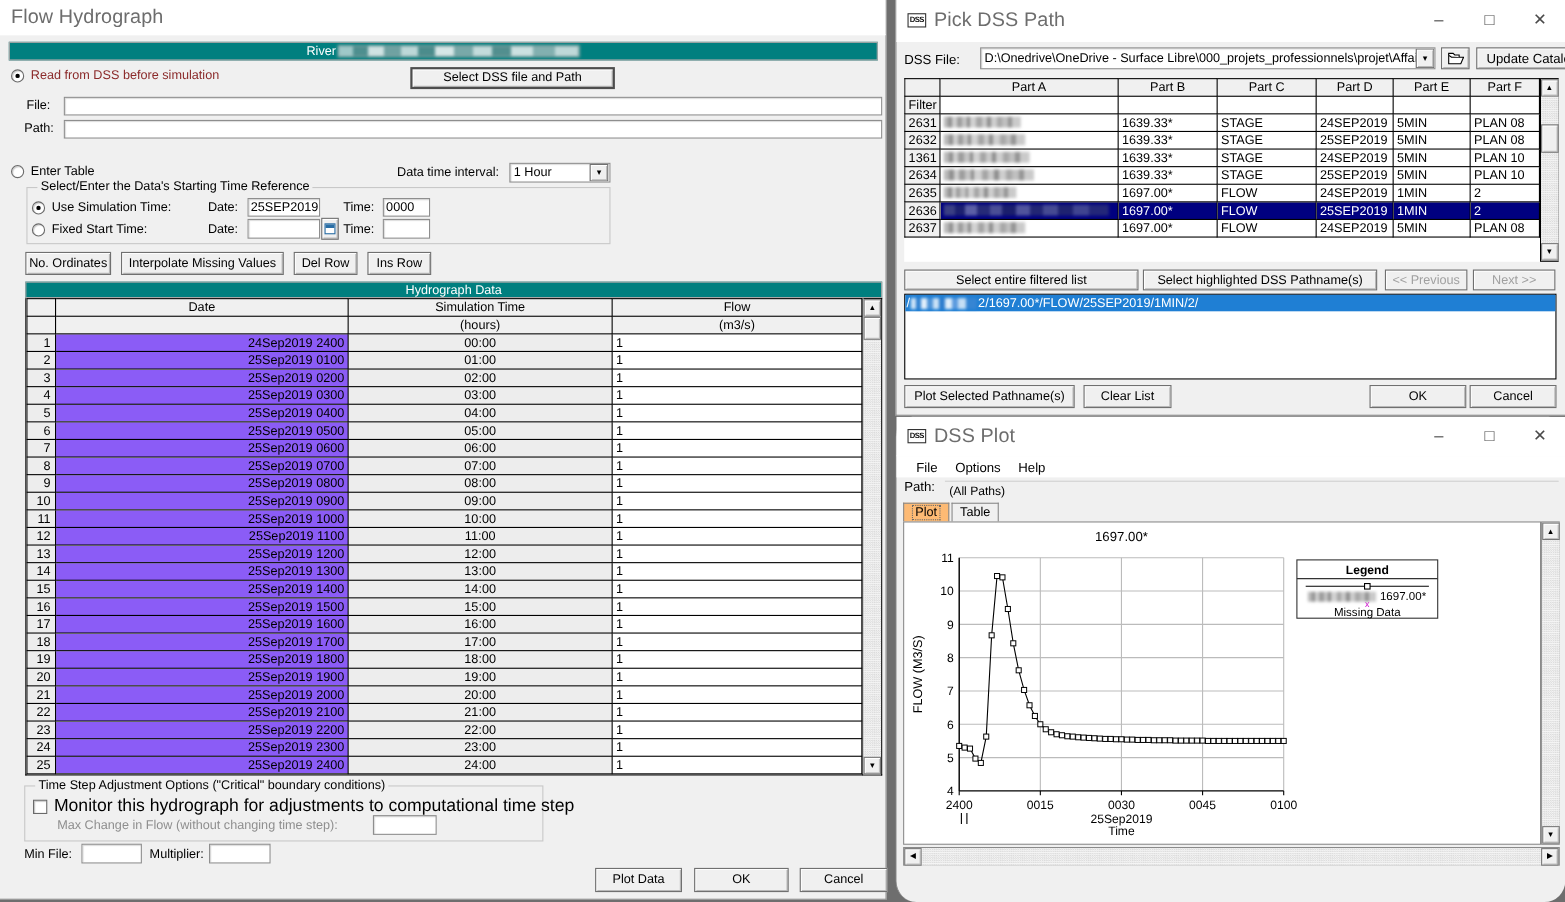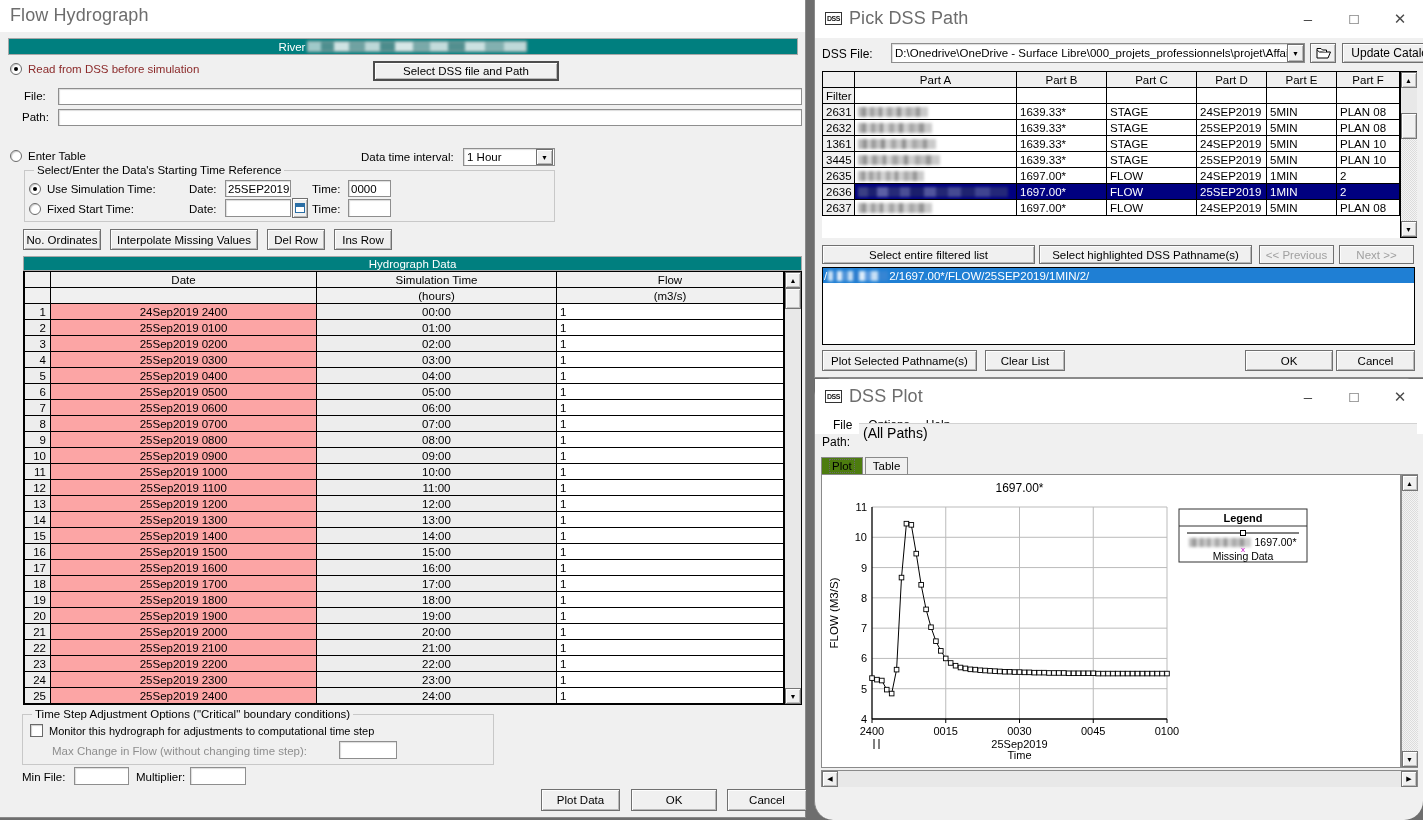--- a/index.html
+++ b/index.html
@@ -154,21 +154,21 @@
     font-family: "Liberation Sans", sans-serif;
     font-weight: normal;
     height: 16px;
     padding: 0 3px;
     overflow: hidden;
     white-space: nowrap;
   }
   .grid th { background: #f0f0f0; text-align: center; }
   .grid td.hdrcell { background: #f0f0f0; text-align: center; }
   .grid td.rownum { background: #ededed; text-align: right; width: 26px; padding-right: 4px; }
-  .grid td.date { background: #fca5a5; text-align: center; }
+  .grid td.date { background: #8b5cf6; text-align: right; }
   .grid td.simt { background: #ededed; text-align: center; }
   .grid td.flow { background: #fff; text-align: left; }
 
   
   .cat { border-collapse: collapse; table-layout: fixed; width: 100%; }
   .cat td, .cat th {
     border: 1px solid #000;
     font-size: 11.5px;
     font-weight: normal;
     height: 16px;
@@ -211,21 +211,21 @@
     display: flex; align-items: center;
   }
   .tab {
     border: 1px solid #8a8a8a;
     border-bottom: none;
     background: #f0f0f0;
     font-size: 11.5px;
     padding: 1px 7px 2px;
     display: inline-flex; align-items: center;
   }
-  .tab.active { background: #4d7c0f; }
+  .tab.active { background: #fdba74; }
   .tab.active .tlab { border: 1px dotted #6a6a6a; padding: 0 2px; }
 
   .menuitem { padding: 2px 8px; font-size: 12px; }
 </style>
 </head>
 <body>
 
 <div id="root">
 
   <div class="win" style="left:0px; top:0px; width:806px; height:818px; border-top:none; border-left:none;">
@@ -484,21 +484,21 @@
       <div class="sb-thumb" style="height:21px;"></div>
       <div class="sb-track"></div>
       <div class="sb-arrow">▼</div>
     </div>
 
     <div class="group" style="left:22px; top:714px; width:472px; height:51px;">
       <span class="glabel">Time Step Adjustment Options ("Critical" boundary conditions)</span>
     </div>
     <div class="rowline" style="left:30px; top:724px;">
       <span class="chk"></span>
-      <span style="margin-left:6px; font-size:11px;text-align:center;">Monitor this hydrograph for adjustments to computational time step</span>
+      <span style="margin-left:6px; font-size:16px;text-align:center;">Monitor this hydrograph for adjustments to computational time step</span>
     </div>
     <div style="position:absolute; left:52px; top:745px; font-size:11.5px; color:#8e8e8e;">Max Change in Flow (without changing time step):</div>
     <div class="tfield" style="position:absolute; left:339px; top:741px; width:58px; height:18px;"></div>
 
     <div style="position:absolute; left:22px; top:771px; font-size:11.5px;">Min File:</div>
     <div class="tfield" style="position:absolute; left:74px; top:767px; width:55px; height:18px;"></div>
     <div style="position:absolute; left:136px; top:771px; font-size:11.5px;">Multiplier:</div>
     <div class="tfield" style="position:absolute; left:190px; top:767px; width:56px; height:18px;"></div>
 
     <div class="btn" style="position:absolute; left:541px; top:789px; width:79px; height:22px;">Plot Data</div>
@@ -586,21 +586,21 @@
             <tr>
               <td class="idx">1361</td>
               <td><span class="redact" style="width: 78px; height: 10px;"></span></td>
               <td>1639.33*</td>
               <td>STAGE</td>
               <td>24SEP2019</td>
               <td>5MIN</td>
               <td>PLAN 10</td>
             </tr>
             <tr>
-              <td class="idx">3445</td>
+              <td class="idx">2634</td>
               <td><span class="redact" style="width: 82px; height: 10px;"></span></td>
               <td>1639.33*</td>
               <td>STAGE</td>
               <td>25SEP2019</td>
               <td>5MIN</td>
               <td>PLAN 10</td>
             </tr>
             <tr>
               <td class="idx">2635</td>
               <td><span class="redact" style="width: 66px; height: 10px;"></span></td>
@@ -672,22 +672,22 @@
       </span>
     </div>
 
     <div style="position:absolute; left:0; top:36px; width:100%; height:19px; background:#fff; display:flex; align-items:center; padding-left:10px;">
       <span class="menuitem">File</span>
       <span class="menuitem">Options</span>
       <span class="menuitem">Help</span>
     </div>
 
     <div style="position:absolute; left:7px; top:56px; font-size:12px;">Path:</div>
-    <div style="position:absolute; left:44px; top:44px; width:558px; height:18px; background:#f0f0f0;
-                border-top:1px solid #d2d2d2; font-size:14px; padding-left:4px; display:flex; align-items:center;">(All Paths)</div>
+    <div style="position:absolute; left:44px; top:58px; width:558px; height:18px; background:#f0f0f0;
+                border-top:1px solid #d2d2d2; font-size:11px; padding-left:4px; display:flex; align-items:center;">(All Paths)</div>
 
     <div style="position:absolute; left:6px; top:78px; display:flex;">
       <span class="tab active">
         <span class="tlab">Plot</span>
       </span>
       <span class="tab" style="margin-left:2px;">
         <span class="tlab">Table</span>
       </span>
     </div>
 

